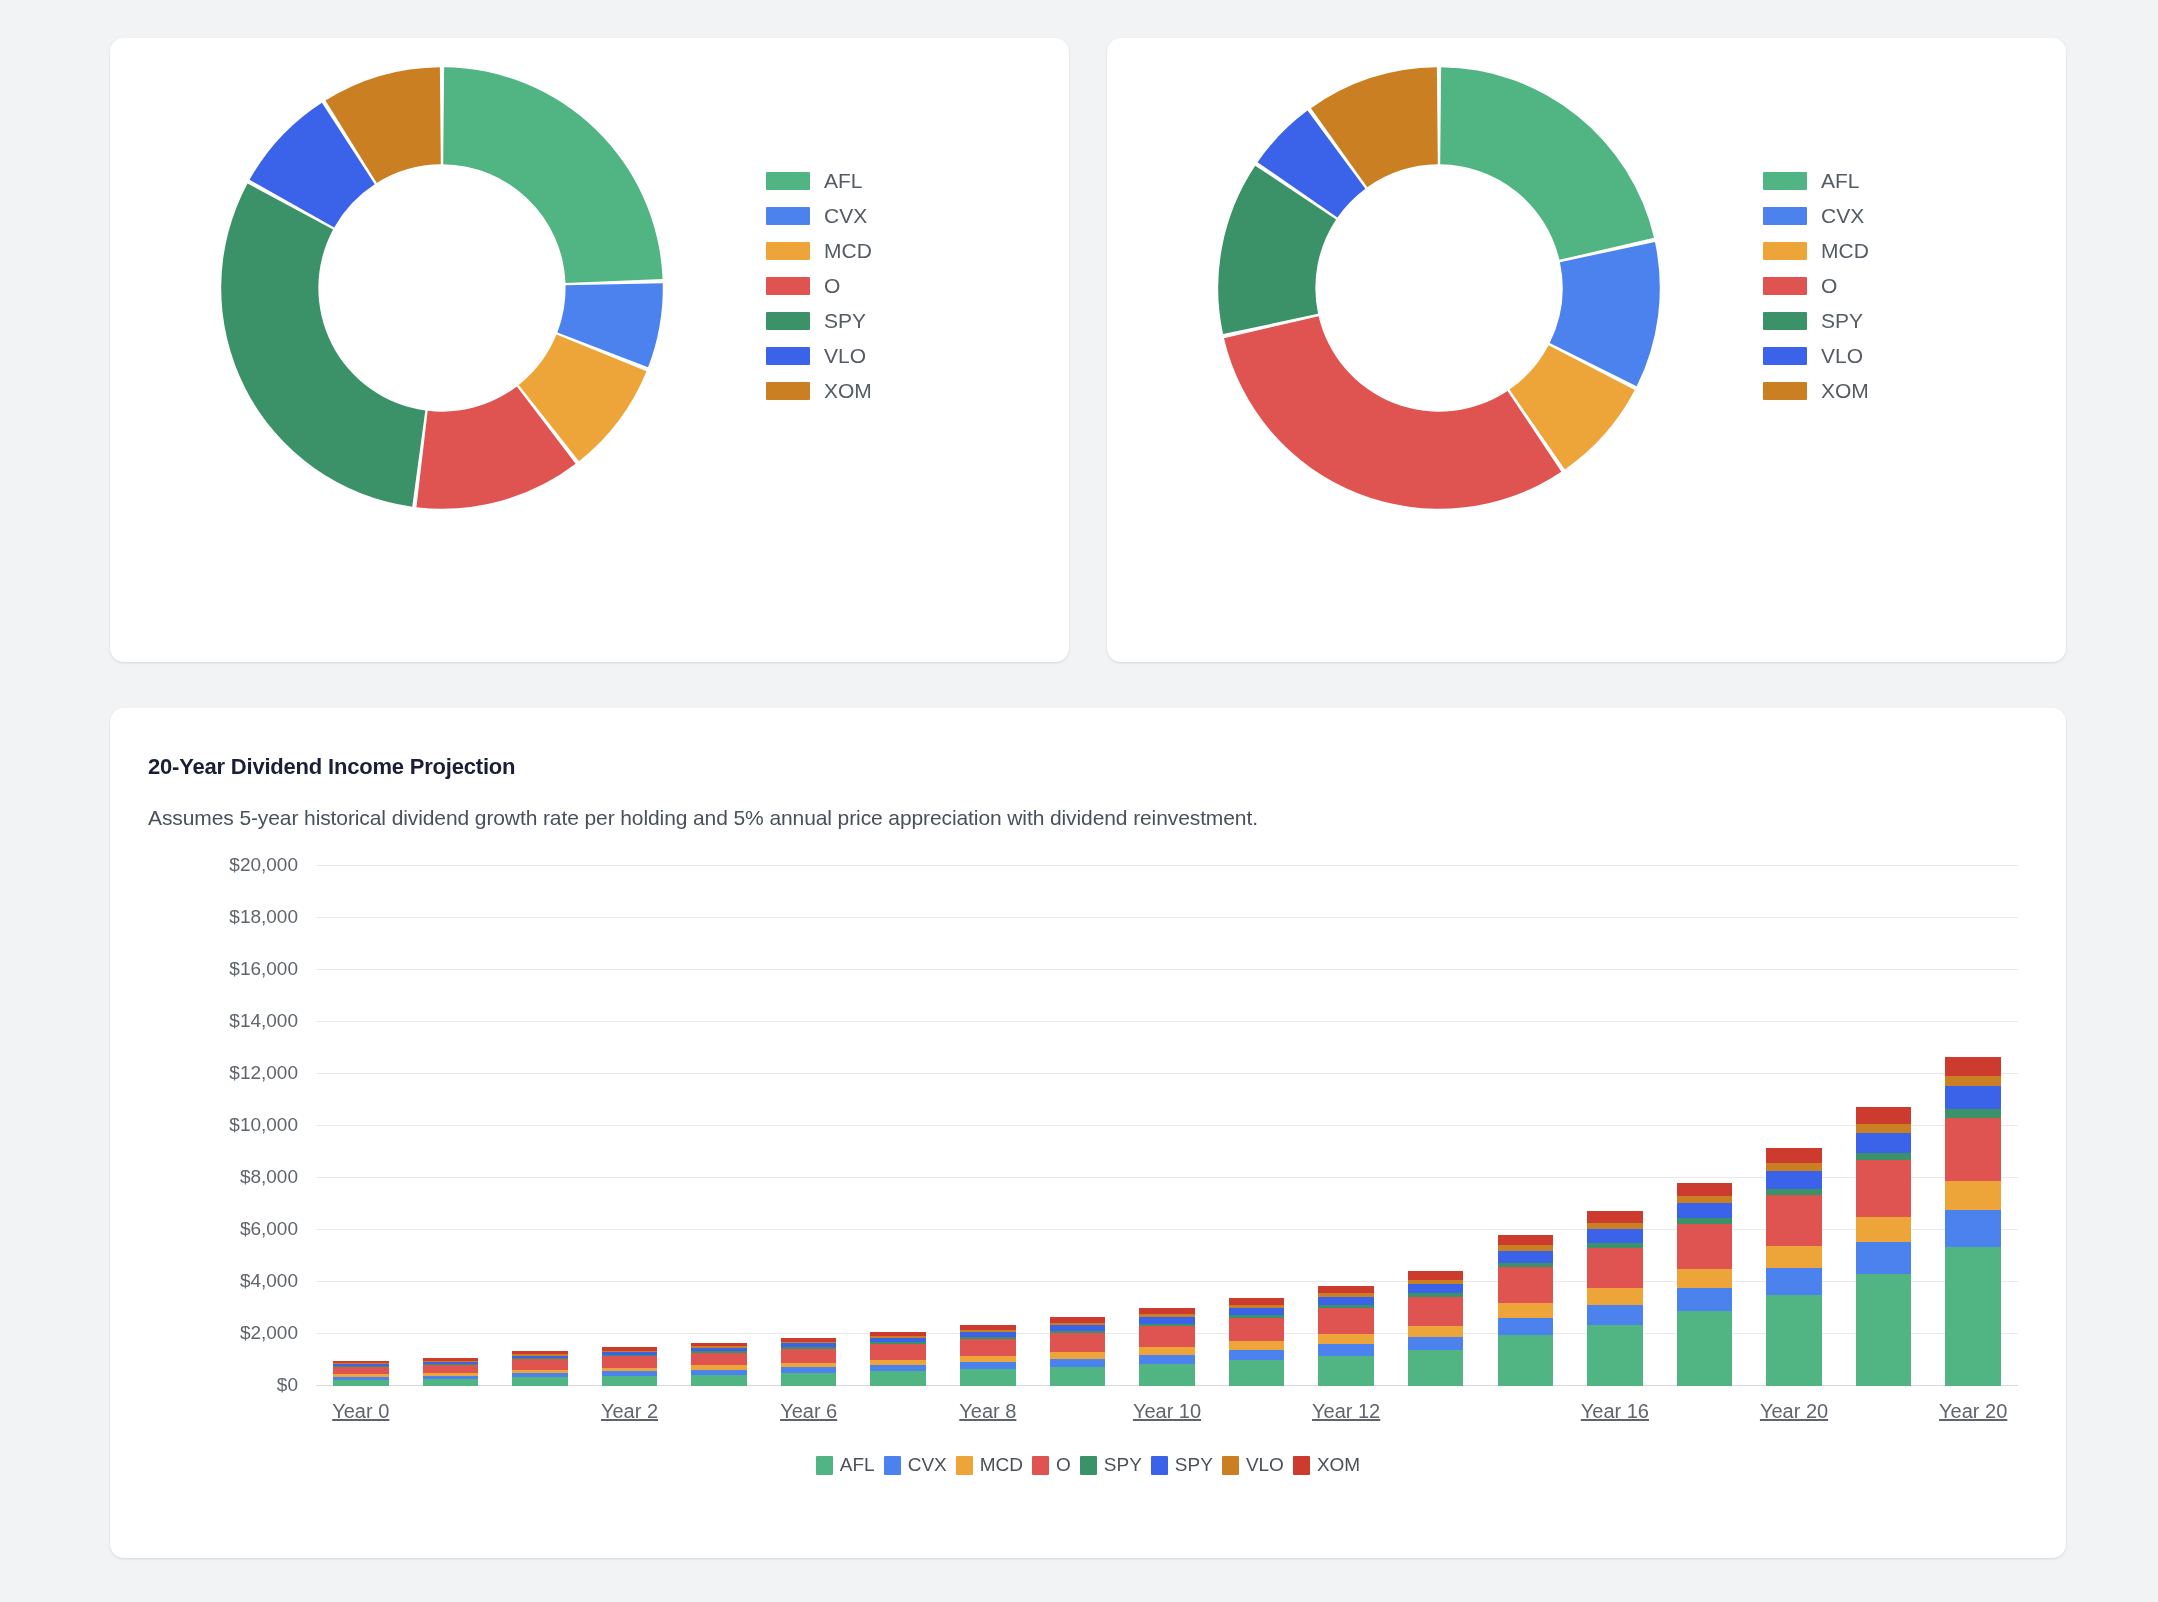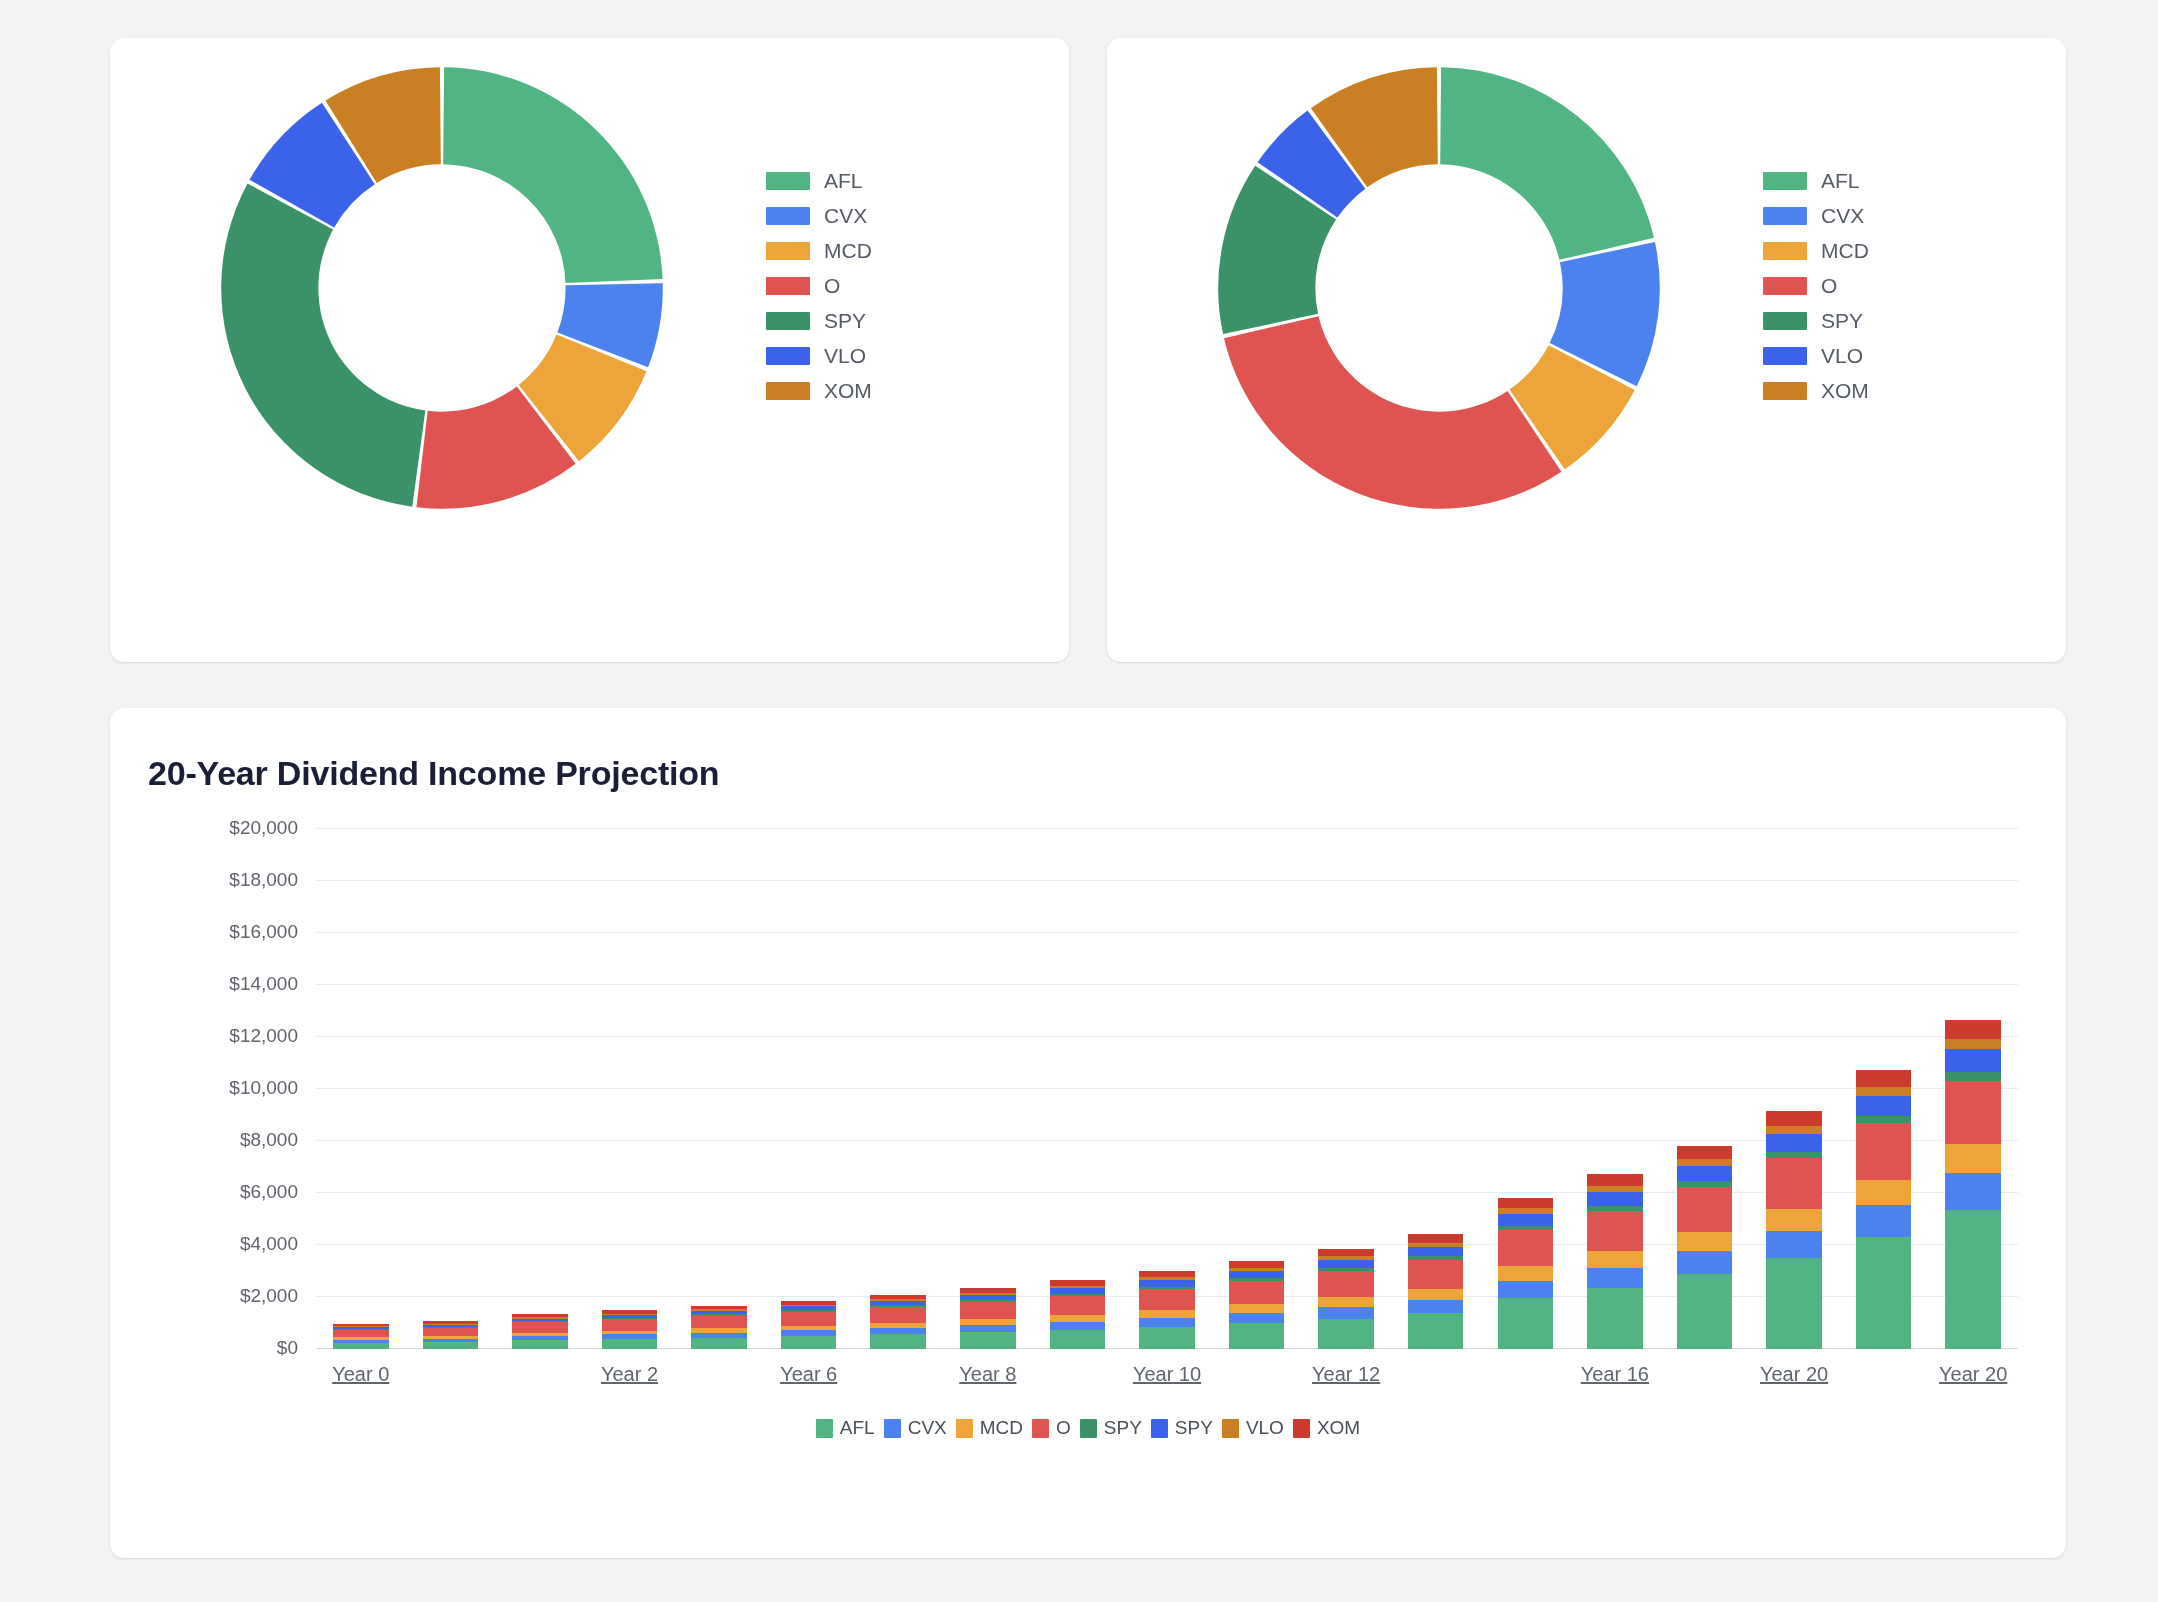--- a/index.html
+++ b/index.html
@@ -58,21 +58,21 @@
   .swatch-v { width: 44px; height: 18px; border-radius: 1px; display: block; }
   .legend-v-label { font-size: 21px; color: #555b66; }
 
   
   .card-proj {
     margin-top: 38px;
     height: 850px;
     padding: 0 38px 0 38px;
   }
   .proj-title {
-    font-size: 34px;
+    font-size: 22px;
     font-weight: bold;
     color: #1a1f36;
     padding-top: 46px;
     letter-spacing: -0.2px;
   }
   .proj-sub {
     font-size: 21px;
     color: #49505c;
     padding-top: 26px;
     letter-spacing: -0.1px;
@@ -245,20 +245,21 @@
               <span class="legend-v-label">XOM</span>
             </div>
           </div>
       </div>
     </div>
 
   </div>
 
   <div class="card card-proj">
     <div class="proj-title">20-Year Dividend Income Projection</div>
+    <div class="proj-sub">Assumes 5-year historical dividend growth rate per holding and 5% annual price appreciation with dividend reinvestment.</div>
 
     <div class="chart-zone">
       <div class="plot">
         <div id="grid-layer">
             <div class="gridline base" style="bottom: 0%;">
               <span class="ytick">$0</span>
             </div>
             <div class="gridline" style="bottom: 10%;">
               <span class="ytick">$2,000</span>
             </div>

